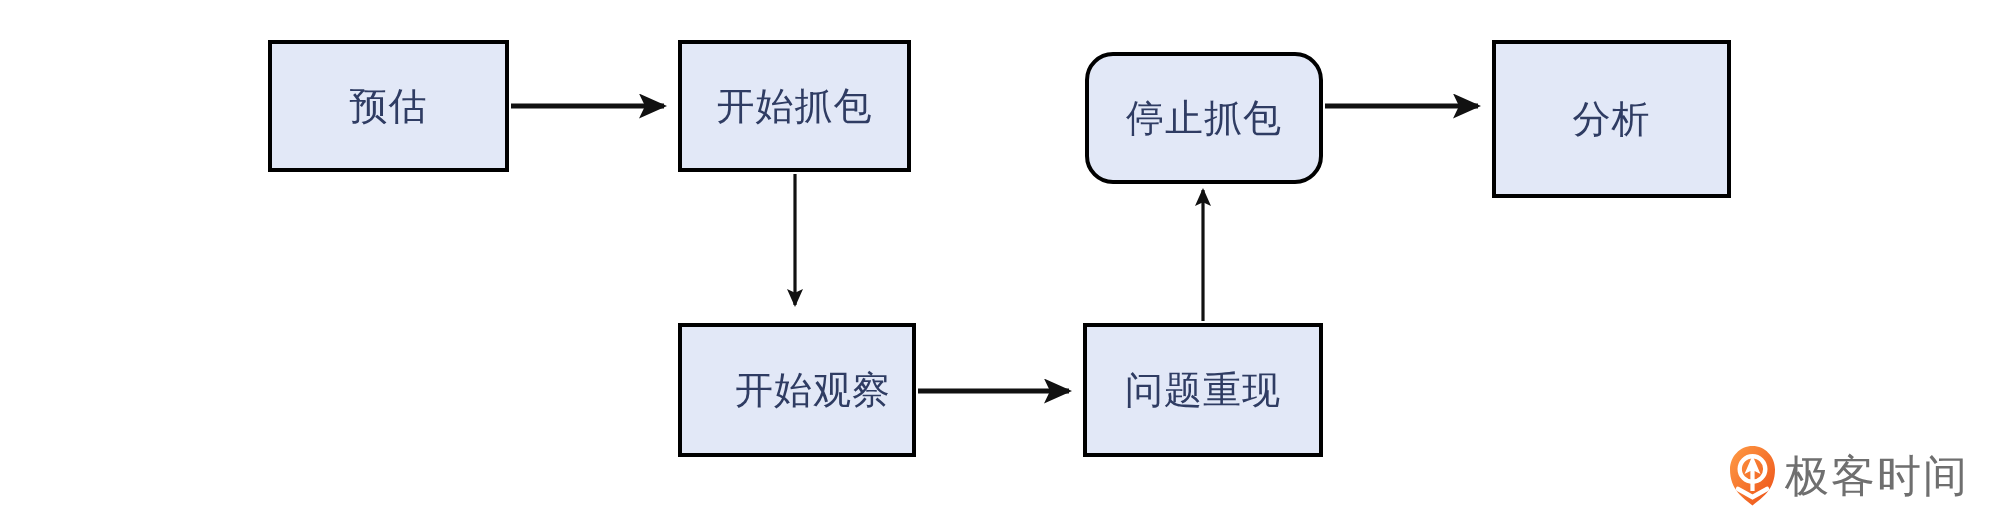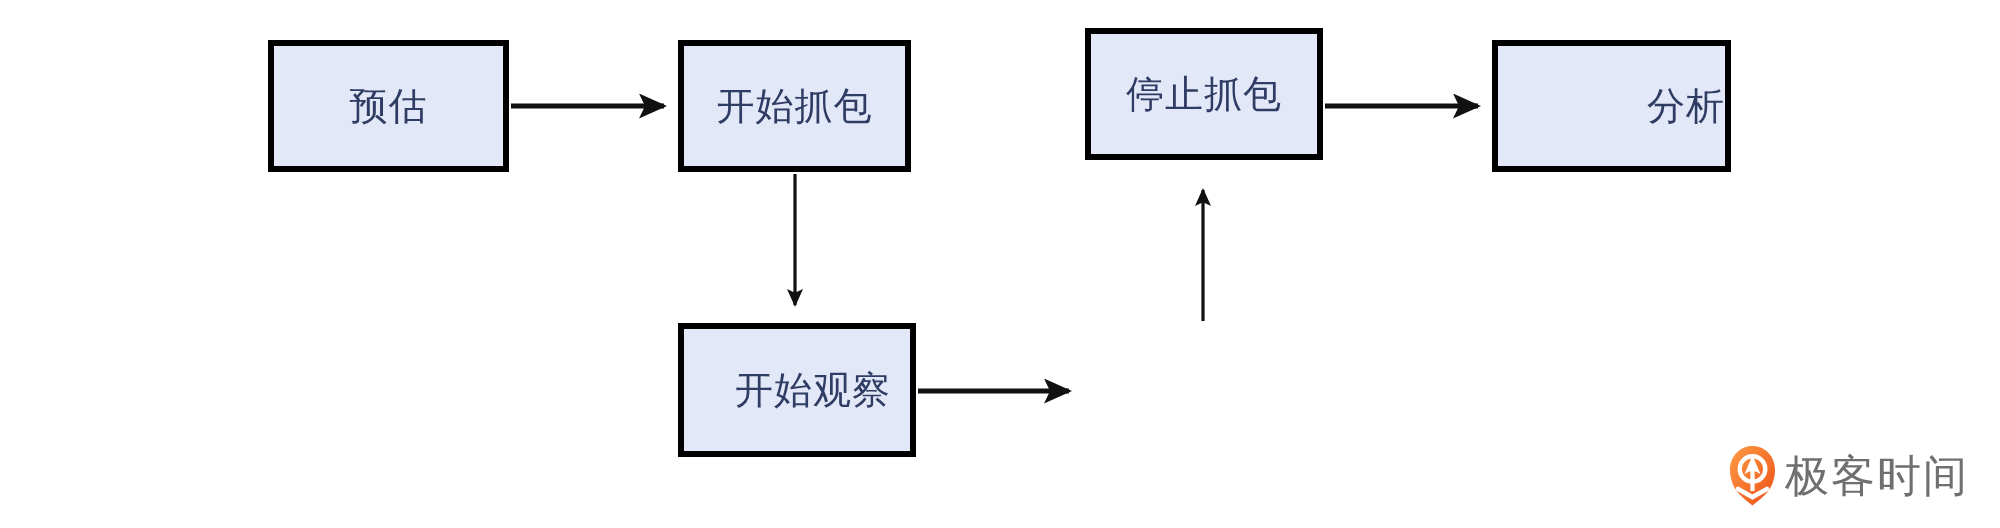--- a/index.html
+++ b/index.html
@@ -8,33 +8,33 @@
     width: 2000px;
     height: 528px;
     background: #ffffff;
     overflow: hidden;
     font-family: "Liberation Sans", "DejaVu Sans", sans-serif;
   }
   .node {
     position: absolute;
     box-sizing: border-box;
     background: #E2E8F7;
-    border: 6px solid #000000;
+    border: 4px solid #000000;
     display: flex;
     align-items: center;
     justify-content: center;
     font-size: 38px;
     color: #2F3C63;
     letter-spacing: 1px;
     white-space: nowrap;
   }
   .node-estimate      { left: 268px;  top: 40px;  width: 241px; height: 132px; }
   .node-start-capture { left: 678px;  top: 40px;  width: 233px; height: 132px; }
-  .node-stop-capture  { left: 1085px; top: 28px;  width: 238px; height: 132px; }
-  .node-analyze       { left: 1492px; top: 40px;  width: 239px; height: 132px; justify-content: flex-end; }
+  .node-stop-capture  { left: 1085px; top: 52px;  width: 238px; height: 132px; border-radius: 28px; }
+  .node-analyze       { left: 1492px; top: 40px;  width: 239px; height: 158px; }
   .node-start-observe { left: 678px;  top: 323px; width: 238px; height: 134px; padding-left: 32px; }
   .node-reproduce     { left: 1083px; top: 323px; width: 240px; height: 134px; }
 
   .edges-layer {
     position: absolute;
     left: 0; top: 0;
     width: 2000px; height: 528px;
     pointer-events: none;
   }
 
@@ -80,20 +80,23 @@
   </div>
   <div class="node node-stop-capture">
     <span>停止抓包</span>
   </div>
   <div class="node node-analyze">
     <span>分析</span>
   </div>
   <div class="node node-start-observe">
     <span>开始观察</span>
   </div>
+  <div class="node node-reproduce">
+    <span>问题重现</span>
+  </div>
 
   <div class="logo">
     <svg width="47" height="62" viewBox="0 0 47 62" xmlns="http://www.w3.org/2000/svg">
       <defs>
         <linearGradient id="og" x1="0" y1="0" x2="1" y2="1">
           <stop offset="0" stop-color="#FF9C45"></stop>
           <stop offset="1" stop-color="#EC4F17"></stop>
         </linearGradient>
       </defs>
       <path d="M23.5 60.5 C14 53 1 44.5 1 24.5 C1 11.5 11 1 23.5 1 C36 1 46 11.5 46 24.5 C46 44.5 33 53 23.5 60.5 Z" fill="url(#og)"></path>

